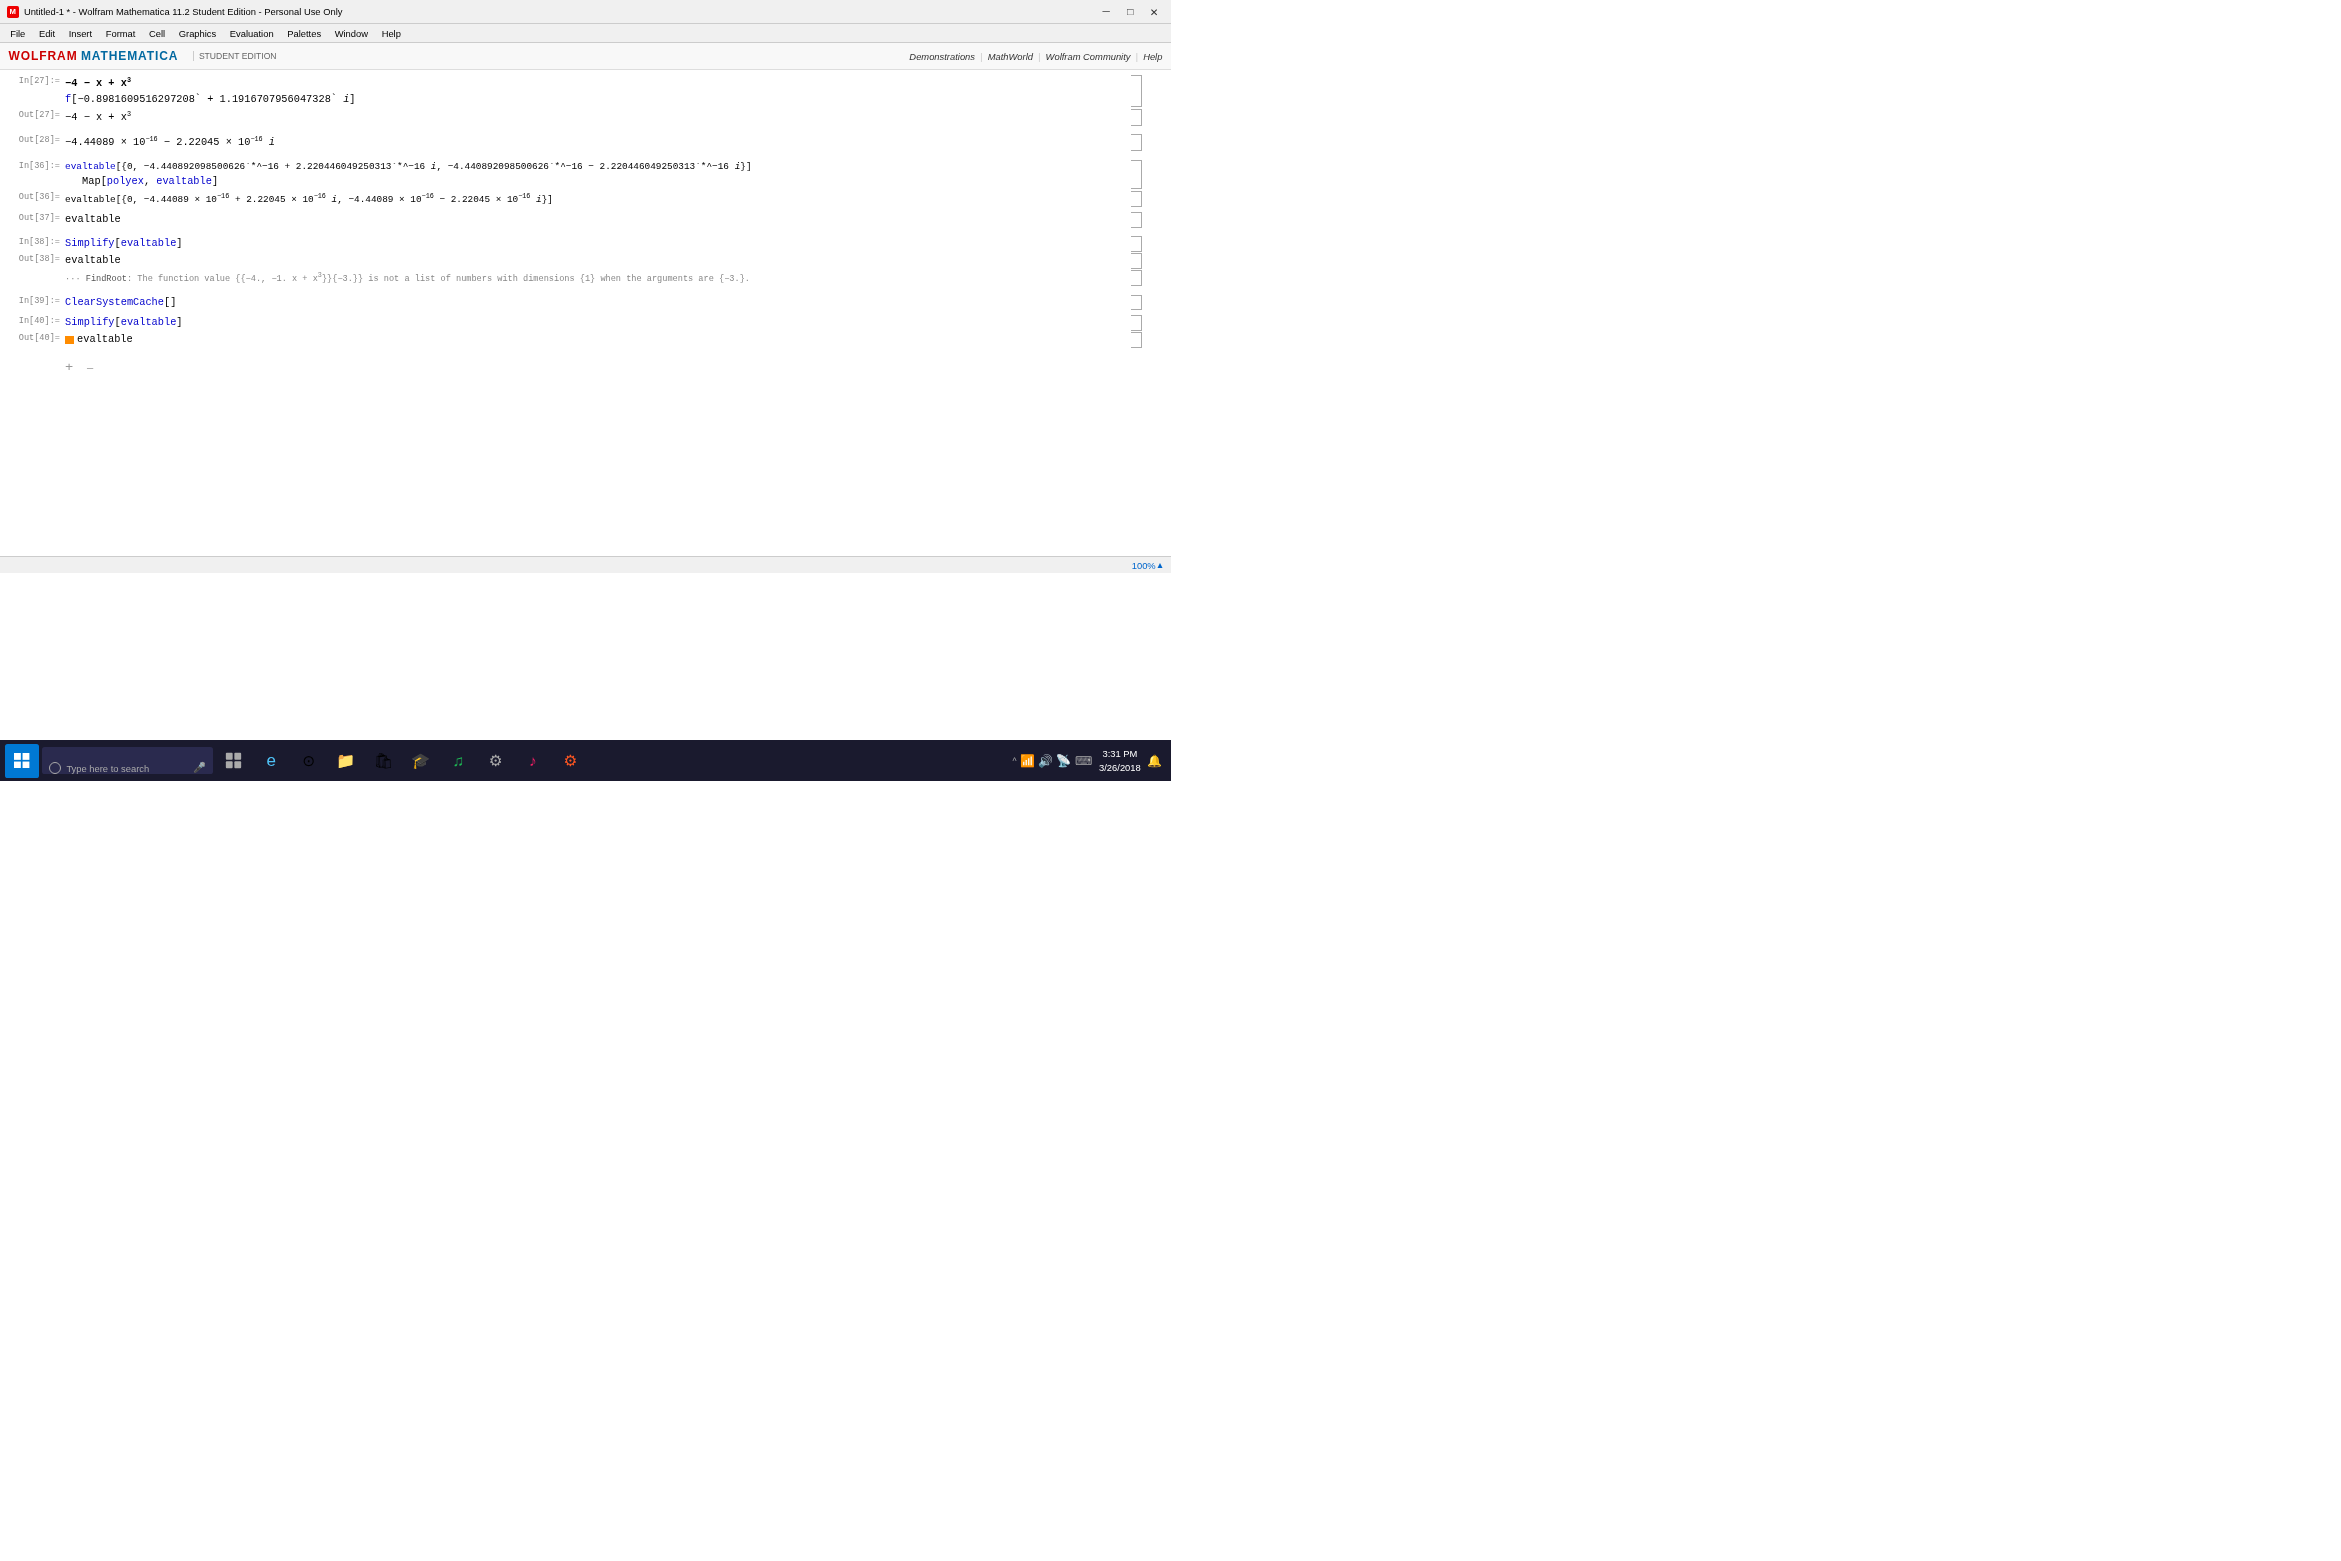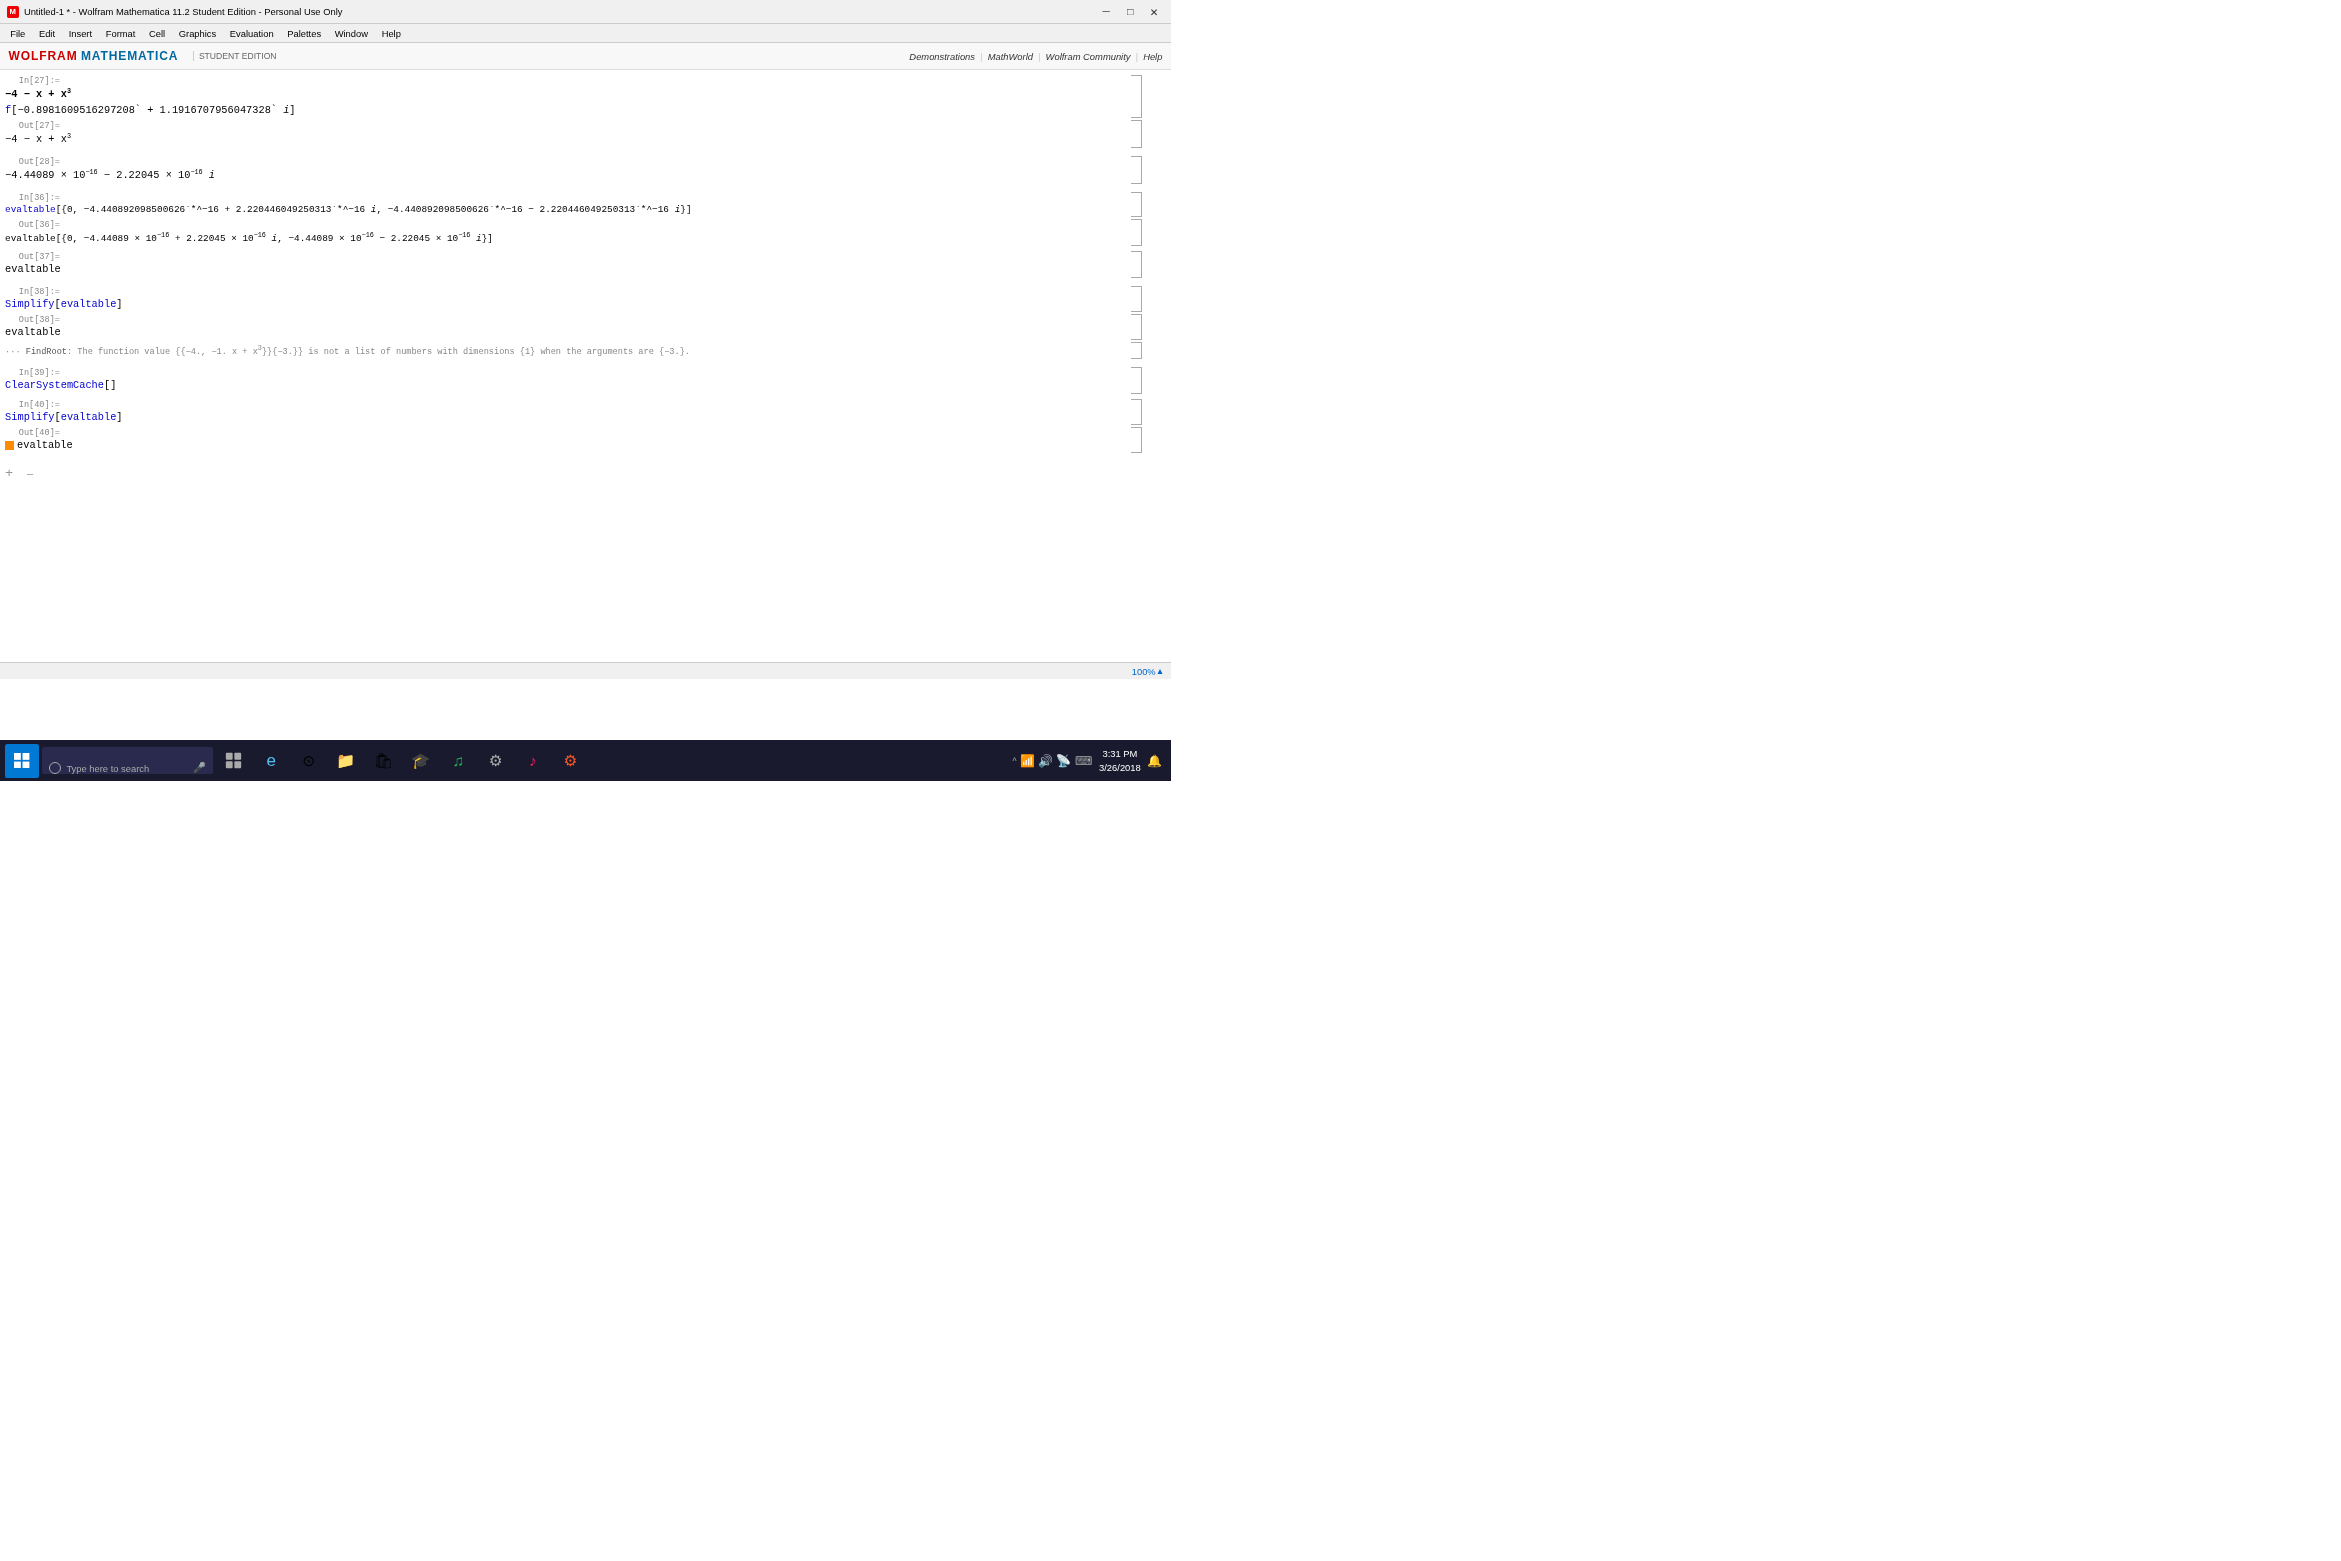--- a/index.html
+++ b/index.html
@@ -55,21 +55,20 @@
     .wolfram-links { display: flex; align-items: flex-start; gap: 5.1px; font-size: 9.4px; color: #666; font-style: italic; }
     .wolfram-link { color: #333; cursor: pointer; text-decoration: none; }
     .wolfram-divider { color: #ccc; }
 
     
     .cell-row {
       display: flex;
       align-items: flex-start;
       margin-bottom: 1.7px;
       position: relative;
-      flex-direction: column;
     }
     .cell-label {
       min-width: 60px;
       font-size: 8.6px;
       color: #888;
       text-align: right;
       padding-right: 5.1px;
       padding-top: 0.9px;
       font-family: 'Courier New', monospace;
       flex-shrink: 0;
@@ -257,20 +256,21 @@
     <div style="position:absolute;right:3.4px;top:0;bottom:0;width:10.3px;border-top:0.9px solid #aaa;border-right:0.9px solid #aaa;border-bottom:0.9px solid #aaa;"></div>
   </div>
 
   <div style="height:6.8px;"></div>
 
   <div class="cell-outer">
     <div class="cell-row">
       <div class="cell-label in">In[36]:=</div>
       <div class="cell-content">
         <div style="font-size:9.4px;"><span class="code-blue">evaltable</span>[{0, −4.440892098500626`*^−16 + 2.220446049250313`*^−16 <span style="font-style:italic;">i</span>, −4.440892098500626`*^−16 − 2.220446049250313`*^−16 <span style="font-style:italic;">i</span>}]</div>
+        <div class="code-indent">Map[<span class="code-blue">polyex</span>, <span class="code-blue">evaltable</span>]</div>
       </div>
     </div>
     <div style="position:absolute;right:3.4px;top:0;bottom:0;width:10.3px;border-top:0.9px solid #aaa;border-right:0.9px solid #aaa;border-bottom:0.9px solid #aaa;"></div>
   </div>
 
   <div class="cell-outer" style="margin-top:1px;">
     <div class="cell-row">
       <div class="cell-label out">Out[36]=</div>
       <div class="cell-content">
         <div style="font-size:9.4px;">evaltable[{0, −4.44089 × 10<sup>−16</sup> + 2.22045 × 10<sup>−16</sup> <span style="font-style:italic;">i</span>, −4.44089 × 10<sup>−16</sup> − 2.22045 × 10<sup>−16</sup> <span style="font-style:italic;">i</span>}]</div>

